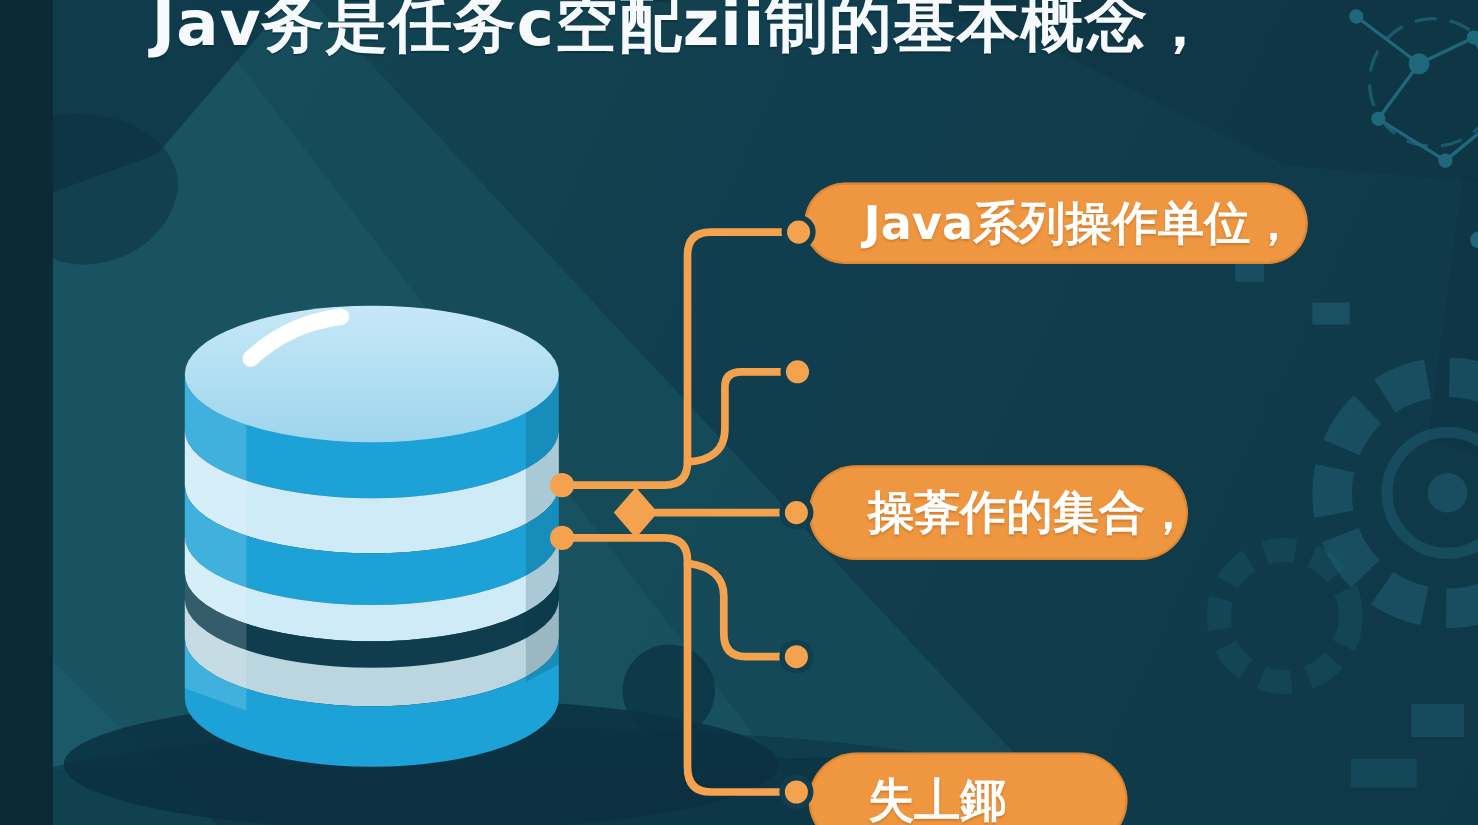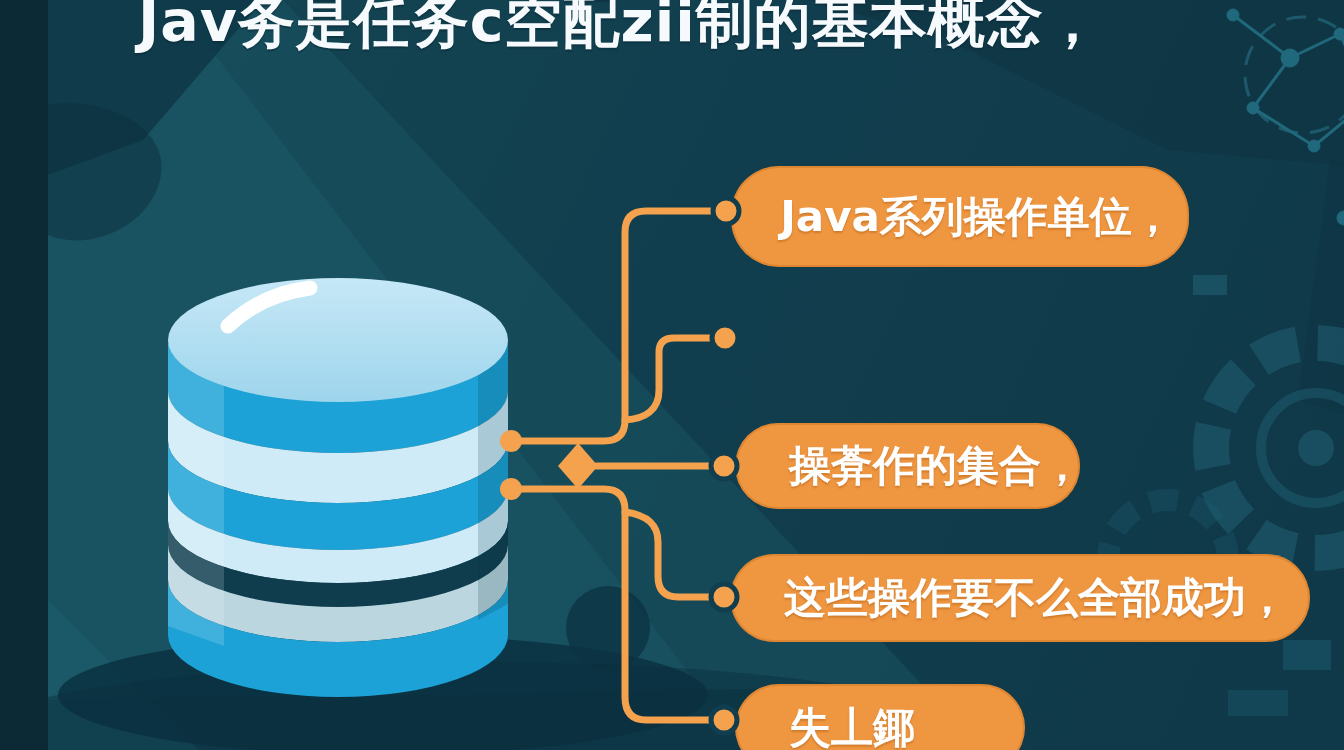--- a/index.html
+++ b/index.html
@@ -24,21 +24,21 @@
     border-radius:48px;
     display:flex;align-items:center;
     box-shadow:inset 0 0 0 2px rgba(196,106,22,.35);
   }
   .pill .txt{
     padding-left:54px;padding-right:20px;
     font-size:42px;font-weight:bold;color:#ffffff;
     white-space:nowrap;
     text-shadow:0 2px 2px rgba(150,78,10,.35);
   }
-  #pill-1{left:683px;top:166px;width:458px;height:101px;justify-content:center;}
+  #pill-1{left:683px;top:166px;width:458px;height:74px;}
   #pill-2{left:685px;top:295px;width:288px;height:88px;}
   #pill-3{left:687px;top:423px;width:345px;height:86px;}
   #pill-4{left:682px;top:554px;width:580px;height:88px;}
   #pill-5{left:687px;top:684px;width:290px;height:87px;}
 </style>
 </head>
 <body>
 
 <div id="canvas">
 
@@ -115,23 +115,20 @@
   </svg>
 
   <div id="title">Jav务是任务c空配zii制的基本概念，</div>
 
   <div class="pill" id="pill-1">
     <span class="txt">Java系列操作单位，</span>
   </div>
   <div class="pill" id="pill-3">
     <span class="txt">操葊作的集合，</span>
   </div>
-  <div class="pill" id="pill-4">
-    <span class="txt">这些操作要不么全部成功，</span>
-  </div>
   <div class="pill" id="pill-5">
     <span class="txt">失丄鎁</span>
   </div>
 
   <svg class="layer" viewBox="0 0 1344 750">
     <g fill="none" stroke="#f4a24d" stroke-width="7" stroke-linecap="round">
       <path d="M463 441 H556 Q577 441 577 420 V232 Q577 211 598 211 H665"></path>
       <path d="M665 338 H626 Q611 338 611 352 V390 C611 410 597 419 577 420"></path>
       <path d="M548 466 H664"></path>
       <path d="M463 489 H556 Q577 489 577 510 V697 Q577 720 598 720 H665"></path>

